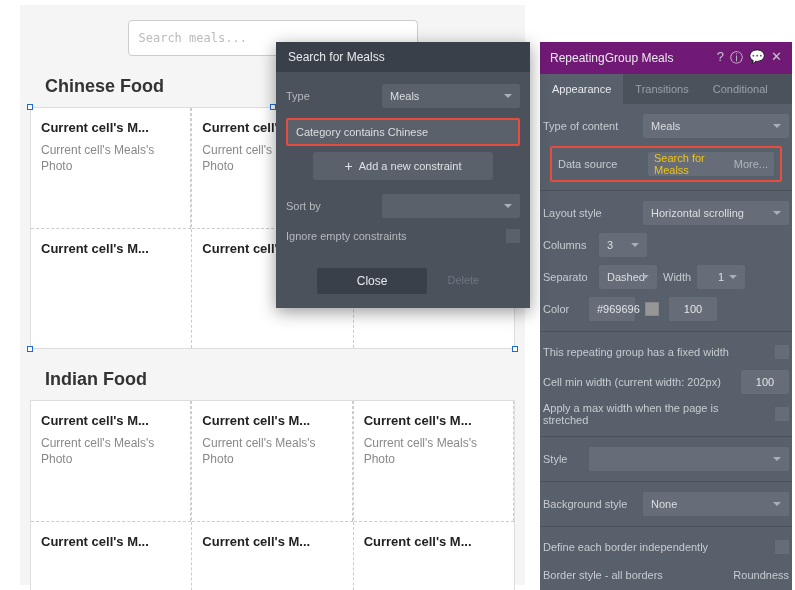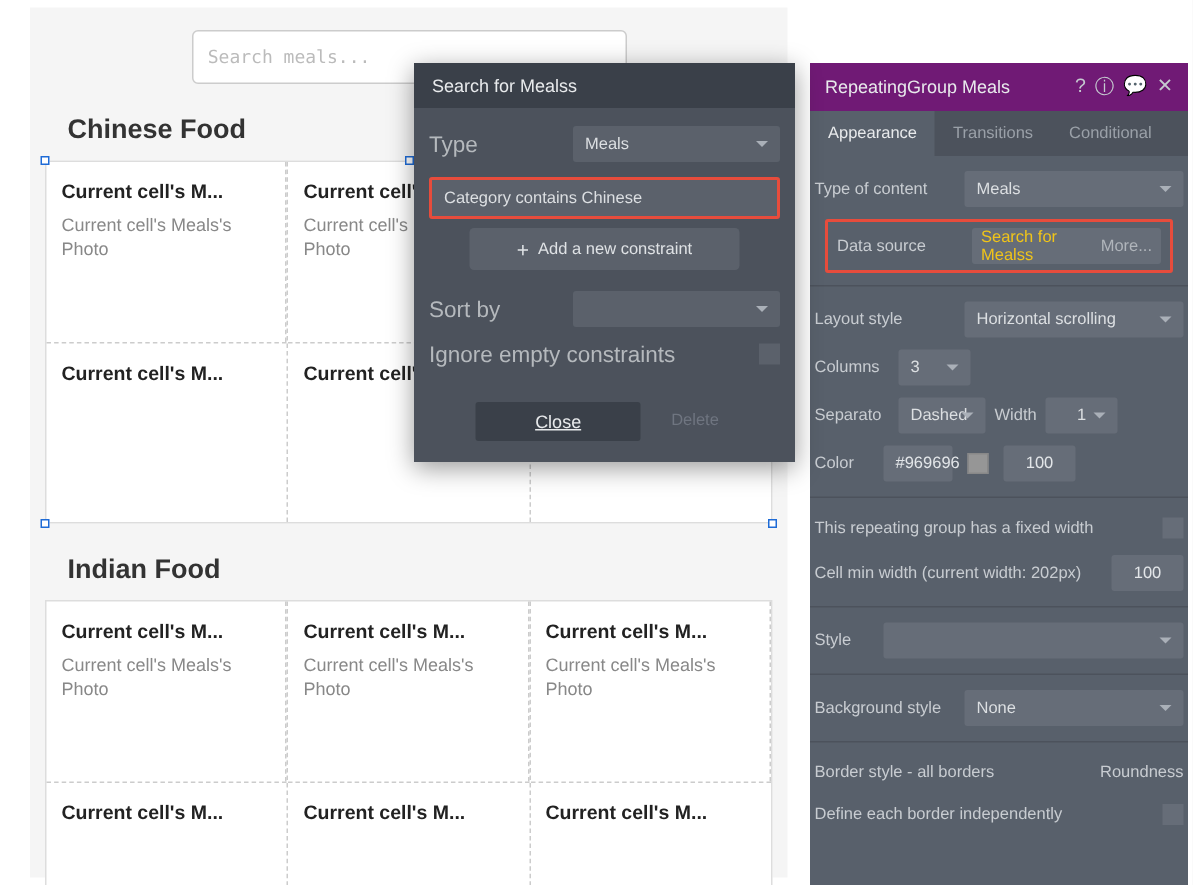--- a/index.html
+++ b/index.html
@@ -19,28 +19,28 @@
 .anchor.tl { top: -4px; left: -4px; }
 .anchor.tr { top: -4px; right: -4px; }
 .anchor.bl { bottom: -4px; left: -4px; }
 .anchor.br { bottom: -4px; right: -4px; }
 .anchor.tc { top: -4px; left: 50%; margin-left: -3px; }
 
 .search-dialog { position: absolute; left: 276px; top: 42px; width: 254px; background: #4c525c; box-shadow: 0 4px 16px rgba(0,0,0,.4); color: #d8dbde; font-size: 11px; z-index: 10; }
 .dialog-header { background: #3a4049; padding: 8px 12px; font-size: 12px; color: #e8eaec; }
 .dialog-body { padding: 8px 0; }
 .drow { display: flex; align-items: center; padding: 4px 10px; gap: 8px; min-height: 28px; }
-.drow label { width: 88px; color: #b5b9bd; font-size: 15px; }
+.drow label { width: 88px; color: #b5b9bd; font-size: 11px; }
 .dd { flex: 1; background: #5b616b; height: 24px; border-radius: 2px; display: flex; align-items: center; padding: 0 8px; position: relative; color: #dcdfe2; font-size: 11px; }
 .dd::after { content: ''; position: absolute; right: 8px; top: 50%; margin-top: -2px; border: 4px solid transparent; border-top-color: #aab0b8; }
 .constraint-box { margin: 6px 10px; border: 2px solid #e74c3c; border-radius: 2px; background: #5b616b; height: 28px; display: flex; align-items: center; padding: 0 8px; font-size: 11px; color: #dcdfe2; }
 .add-btn { margin: 6px auto 10px; width: 180px; background: #5b616b; height: 28px; border-radius: 3px; display: flex; align-items: center; justify-content: center; gap: 6px; color: #dfe2e5; font-size: 11px; cursor: pointer; }
 .chk { width: 14px; height: 14px; background: #5b616b; margin-left: auto; }
 .dialog-footer { display: flex; gap: 10px; padding: 10px 14px 14px; justify-content: center; }
-.btn-close { background: #3a4049; color: #e8eaec; padding: 6px 40px; border-radius: 2px; font-size: 12px; cursor: pointer; text-decoration: underline; }
+.btn-close { background: #3a4049; color: #e8eaec; padding: 6px 40px; border-radius: 2px; font-size: 12px; cursor: pointer; }
 .btn-delete { color: #6f7580; padding: 6px 10px; font-size: 11px; }
 
 .prop-panel { position: absolute; right: 3px; top: 42px; width: 252px; background: #58606b; color: #d4d8dc; font-size: 11px; z-index: 5; }
 .prop-header { background: #701a75; padding: 7px 10px; display: flex; align-items: center; color: #e8eaec; font-size: 12px; }
 .prop-header .icons { margin-left: auto; display: flex; gap: 6px; color: #c5cad0; font-size: 13px; }
 .tabs { display: flex; background: #4c525c; }
 .tab { padding: 9px 12px; font-size: 11px; color: #9aa0a8; cursor: pointer; }
 .tab.active { background: #58606b; color: #e8eaec; }
 .panel-body { padding: 6px 0; }
 .prow { display: flex; align-items: center; padding: 4px 3px; min-height: 28px; gap: 6px; }
@@ -215,40 +215,44 @@
     </div>
     <div class="hr"></div>
     <div class="prow">
       <label style="flex:1;">This repeating group has a fixed width</label>
       <div class="chk" style="margin-left:6px;background:#666d78;"></div>
     </div>
     <div class="prow">
       <label style="flex:1;">Cell min width (current width: 202px)</label>
       <div class="inp small">100</div>
     </div>
+    <div class="prow">
+      <label style="flex:1;">Apply a max width when the page is stretched</label>
+      <div class="chk" style="margin-left:6px;background:#666d78;"></div>
+    </div>
     <div class="hr"></div>
     <div class="prow">
       <label style="width:40px;">Style</label>
       <div class="dd"></div>
     </div>
     <div class="hr"></div>
     <div class="prow">
       <label style="width:94px;">Background style</label>
       <div class="dd">
           <span>None</span>
         </div>
     </div>
     <div class="hr"></div>
     <div class="prow">
+      <label style="flex:1;">Define each border independently</label>
+      <div class="chk" style="margin-left:6px;background:#666d78;"></div>
+    </div>
+    <div class="prow">
       <label style="flex:1;">Border style - all borders</label>
       <label>Roundness</label>
     </div>
     <div class="prow">
-      <label style="flex:1;">Define each border independently</label>
-      <div class="chk" style="margin-left:6px;background:#666d78;"></div>
-    </div>
-    <div class="prow">
 
       <div style="flex:1;"></div>
 
     </div>
   </div>
 </div>
 
 </body></html>

